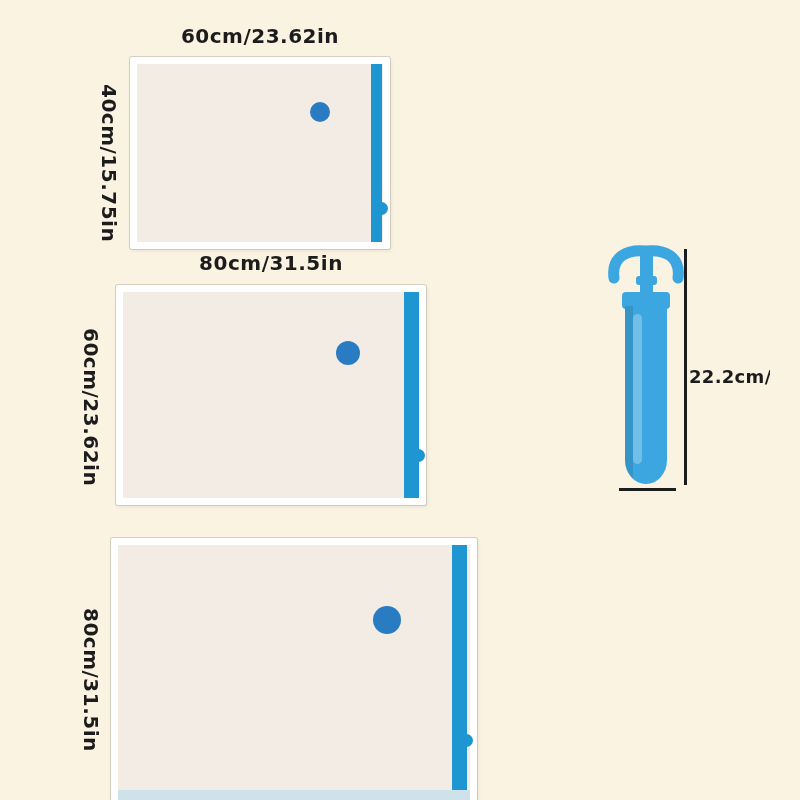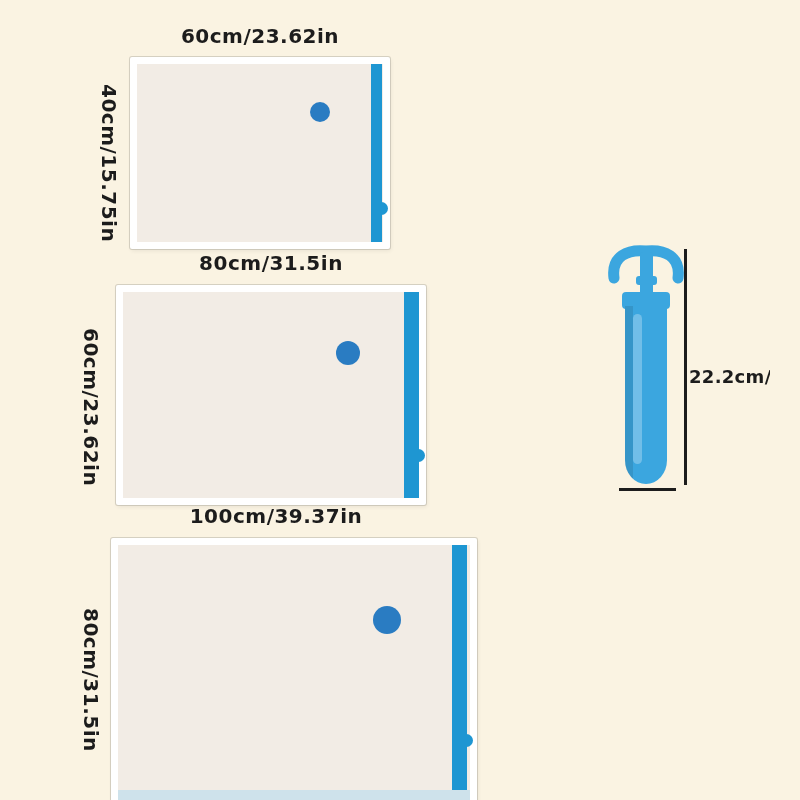--- a/index.html
+++ b/index.html
@@ -108,21 +108,20 @@
   <div class="dim-side" style="left:49px;top:328px;">60cm/23.62in</div>
   <div class="bag" style="left:86px;top:285px;width:310px;height:220px;">
     <div class="bag-inner">
       <div class="seal-strip" style="right:0px;width:15px;">
         <div class="zip-slider" style="top:157px;"></div>
       </div>
       <div class="valve-dot" style="left:213px;top:49px;width:24px;height:24px;"></div>
     </div>
   </div>
 
-  <div class="dim-top" style="left:81px;top:504px;width:330px;">100cm/39.37in</div>
   <div class="dim-side" style="left:49px;top:608px;">80cm/31.5in</div>
   <div class="bag" style="left:81px;top:538px;width:366px;height:270px;">
     <div class="bag-inner">
       <div class="seal-strip" style="right:3px;width:15px;">
         <div class="zip-slider" style="top:189px;"></div>
       </div>
       <div class="valve-dot" style="left:255px;top:61px;width:28px;height:28px;"></div>
       <div class="bottom-band"></div>
     </div>
   </div>

